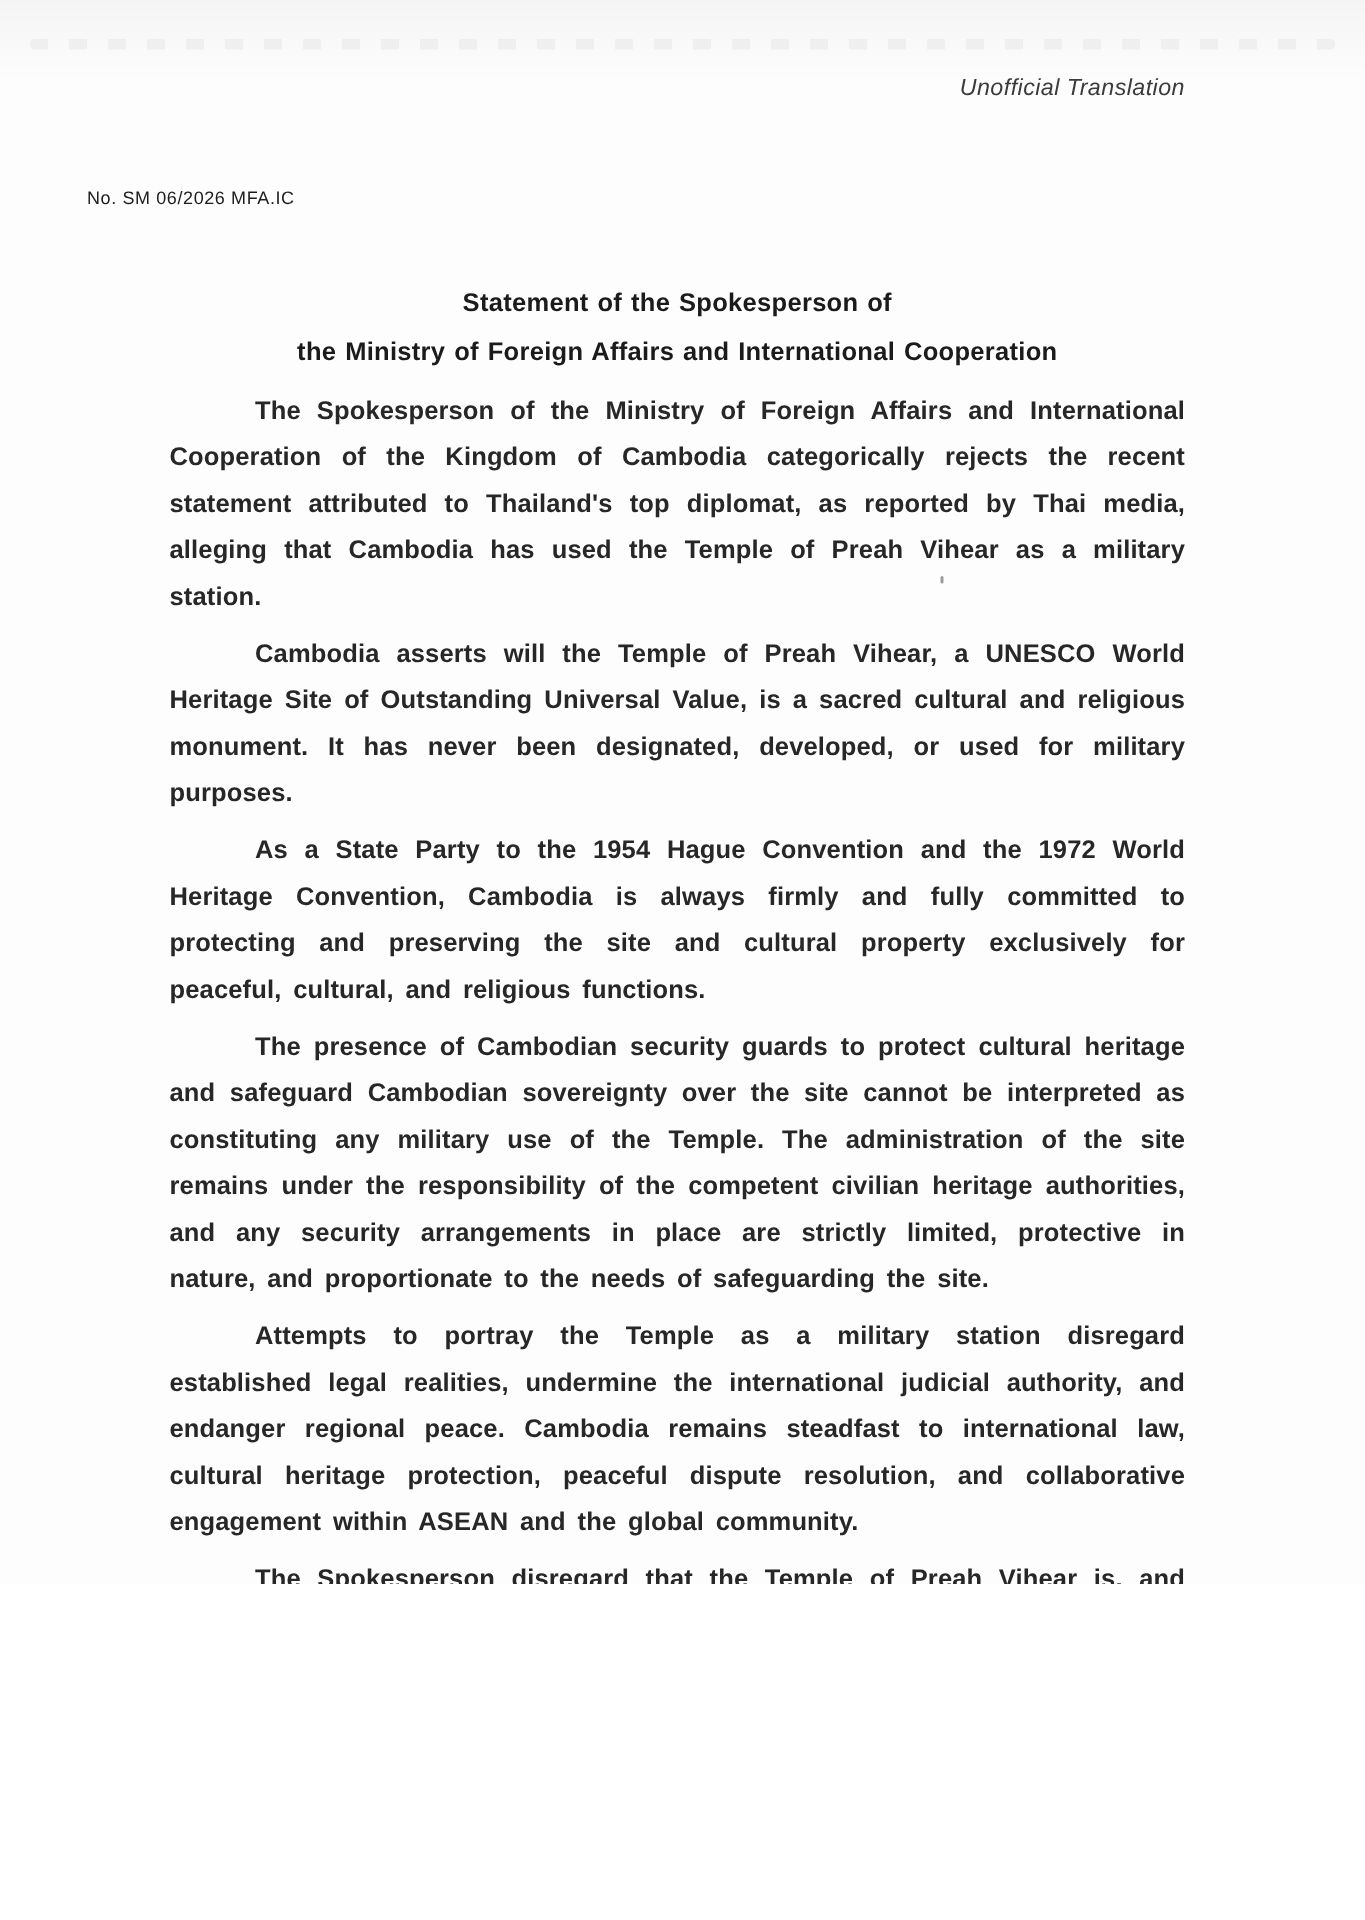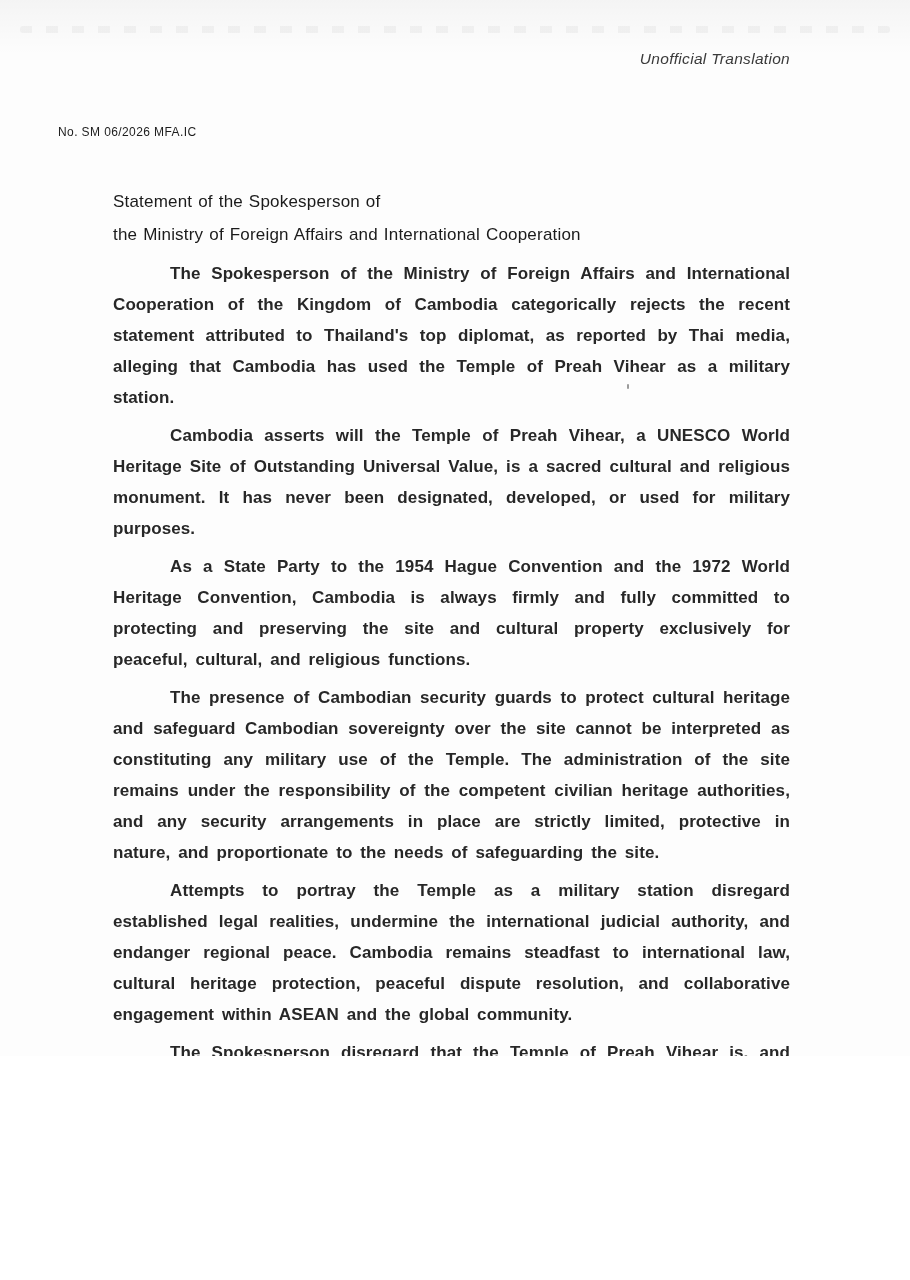--- a/index.html
+++ b/index.html
@@ -49,26 +49,27 @@
     left: 58px;
     font-size: 12px;
     color: #1d1d1d;
     letter-spacing: 0.4px;
   }
   .title {
     position: absolute;
     top: 185px;
     left: 113px;
     width: 677px;
-    text-align: left;
+    text-align: center;
     font-size: 17px;
     line-height: 33px;
     color: #1b1b1b;
     word-spacing: 1px;
     letter-spacing: 0.2px;
+    font-weight: bold;
   }
   .body-text {
     position: absolute;
     top: 258px;
     left: 113px;
     width: 677px;
     font-size: 17px;
     line-height: 31px;
     text-align: justify;
     color: #272727;

